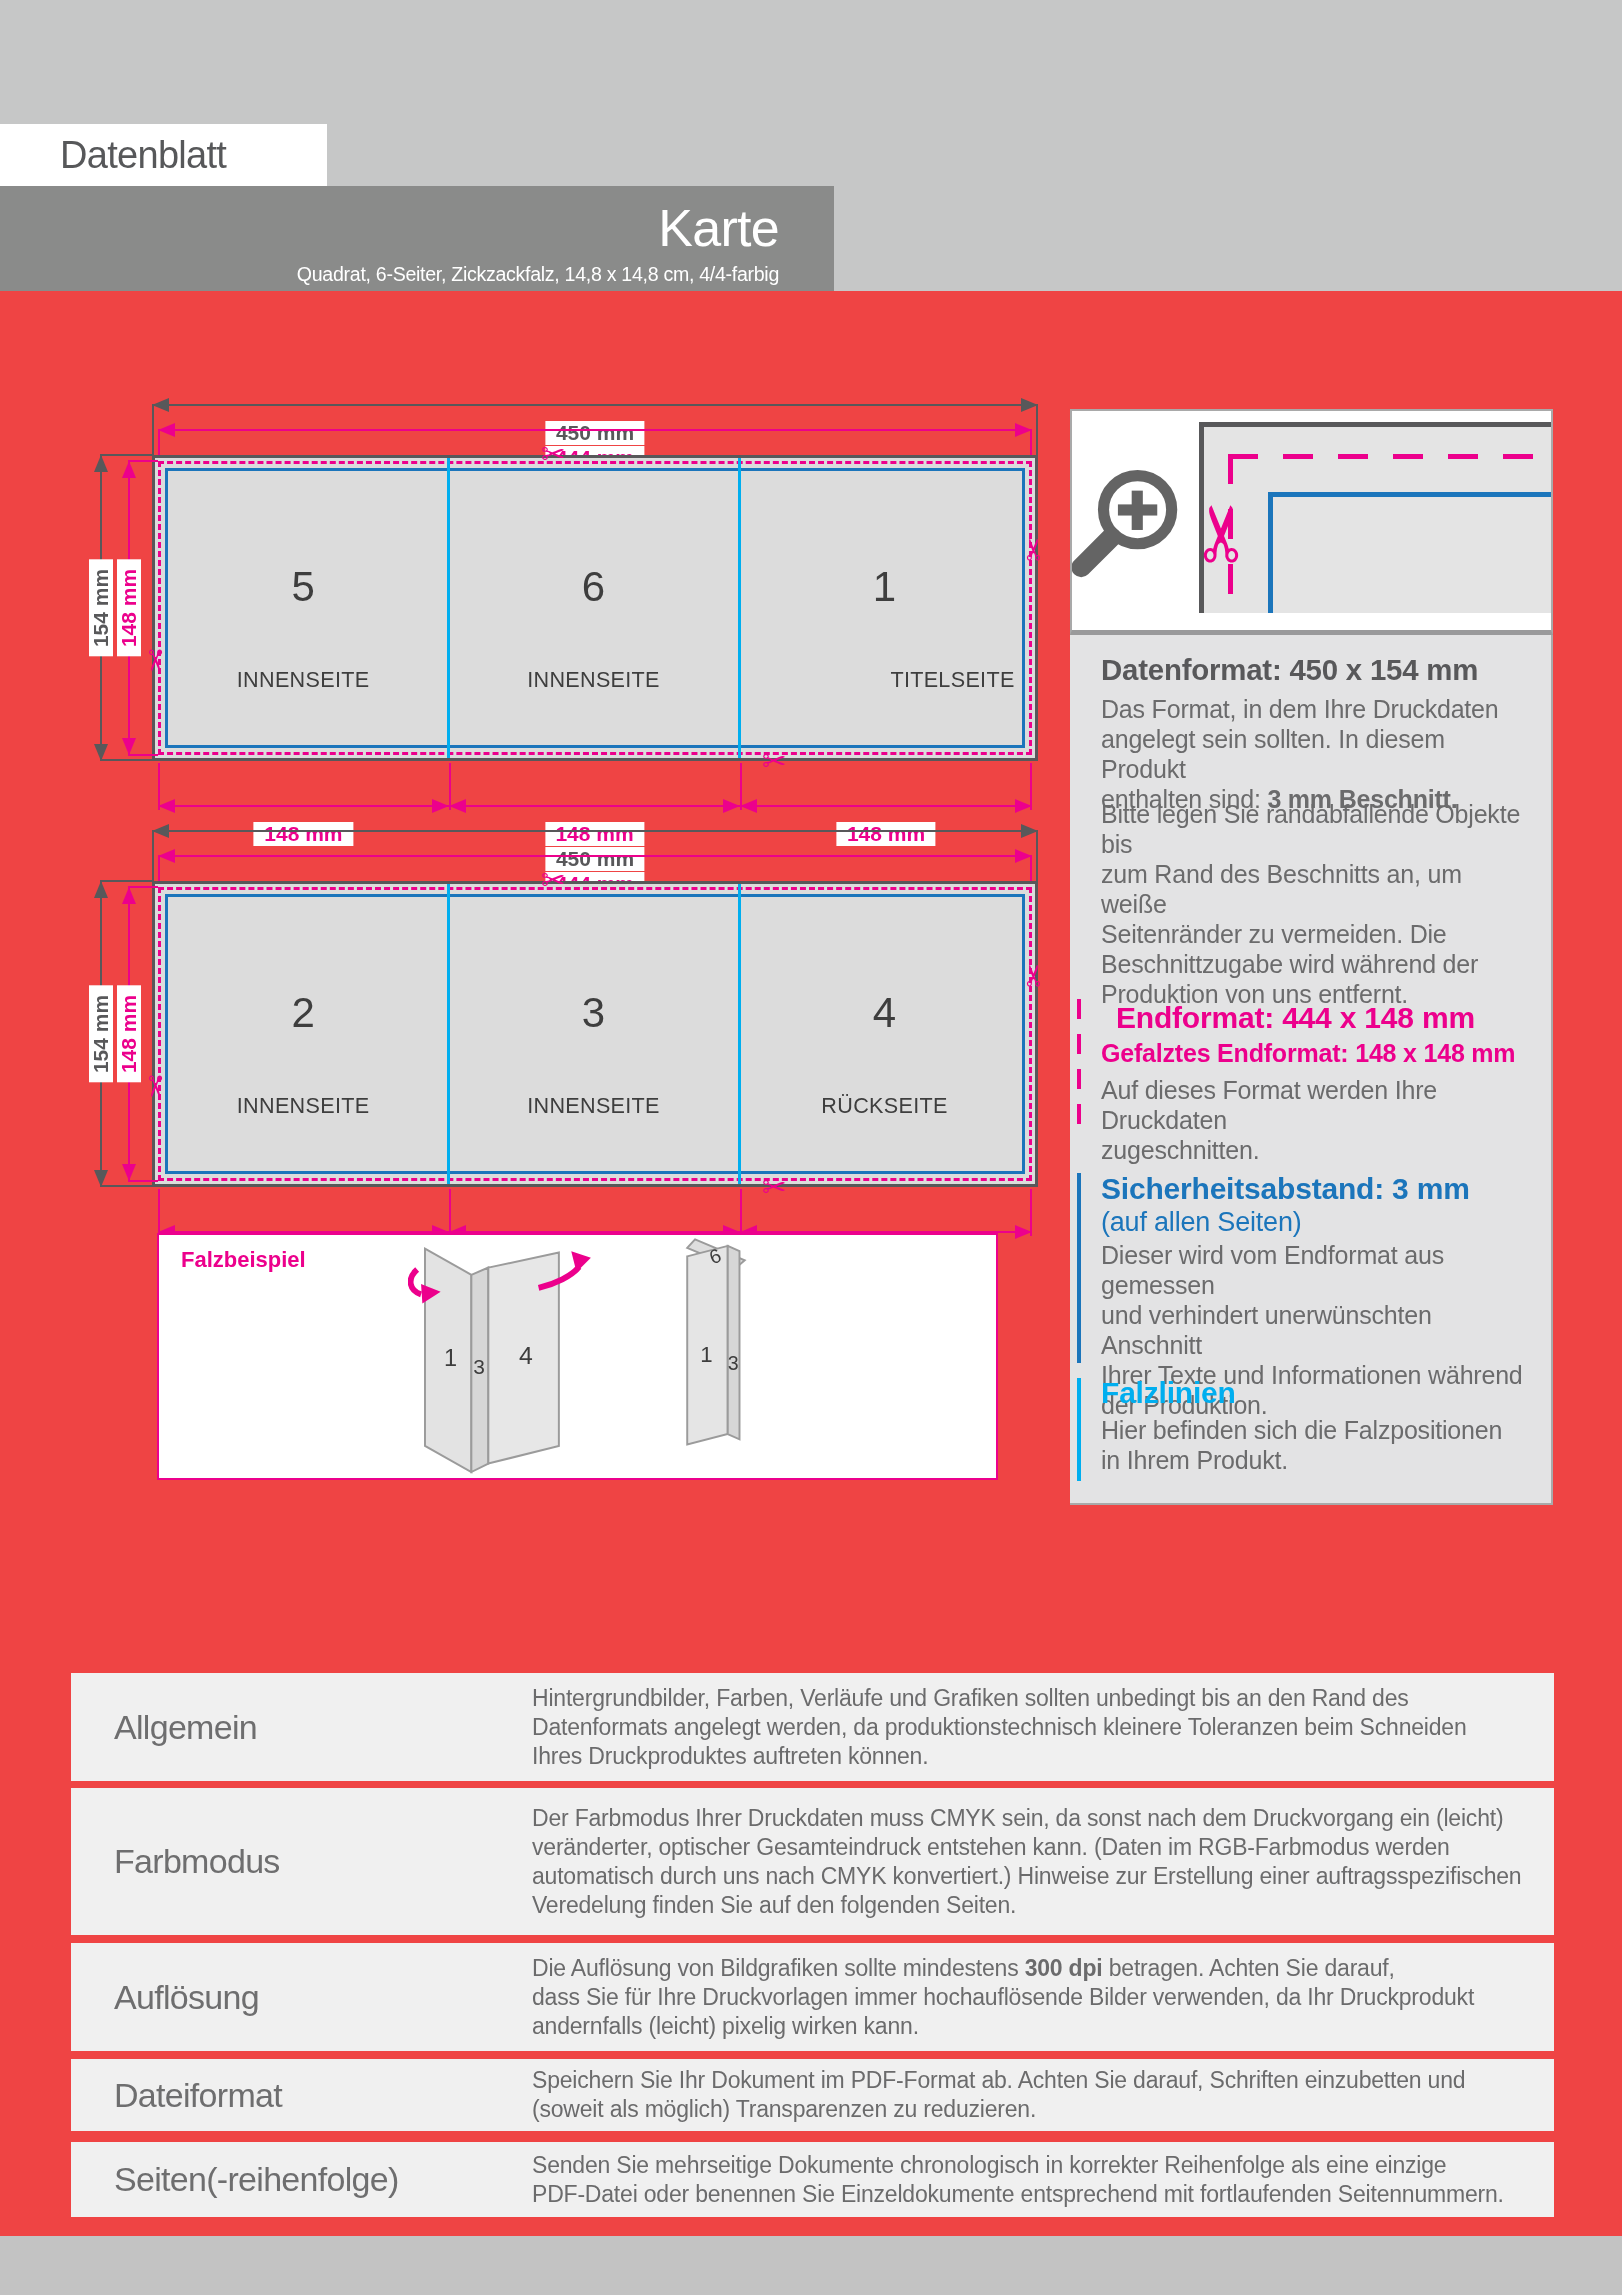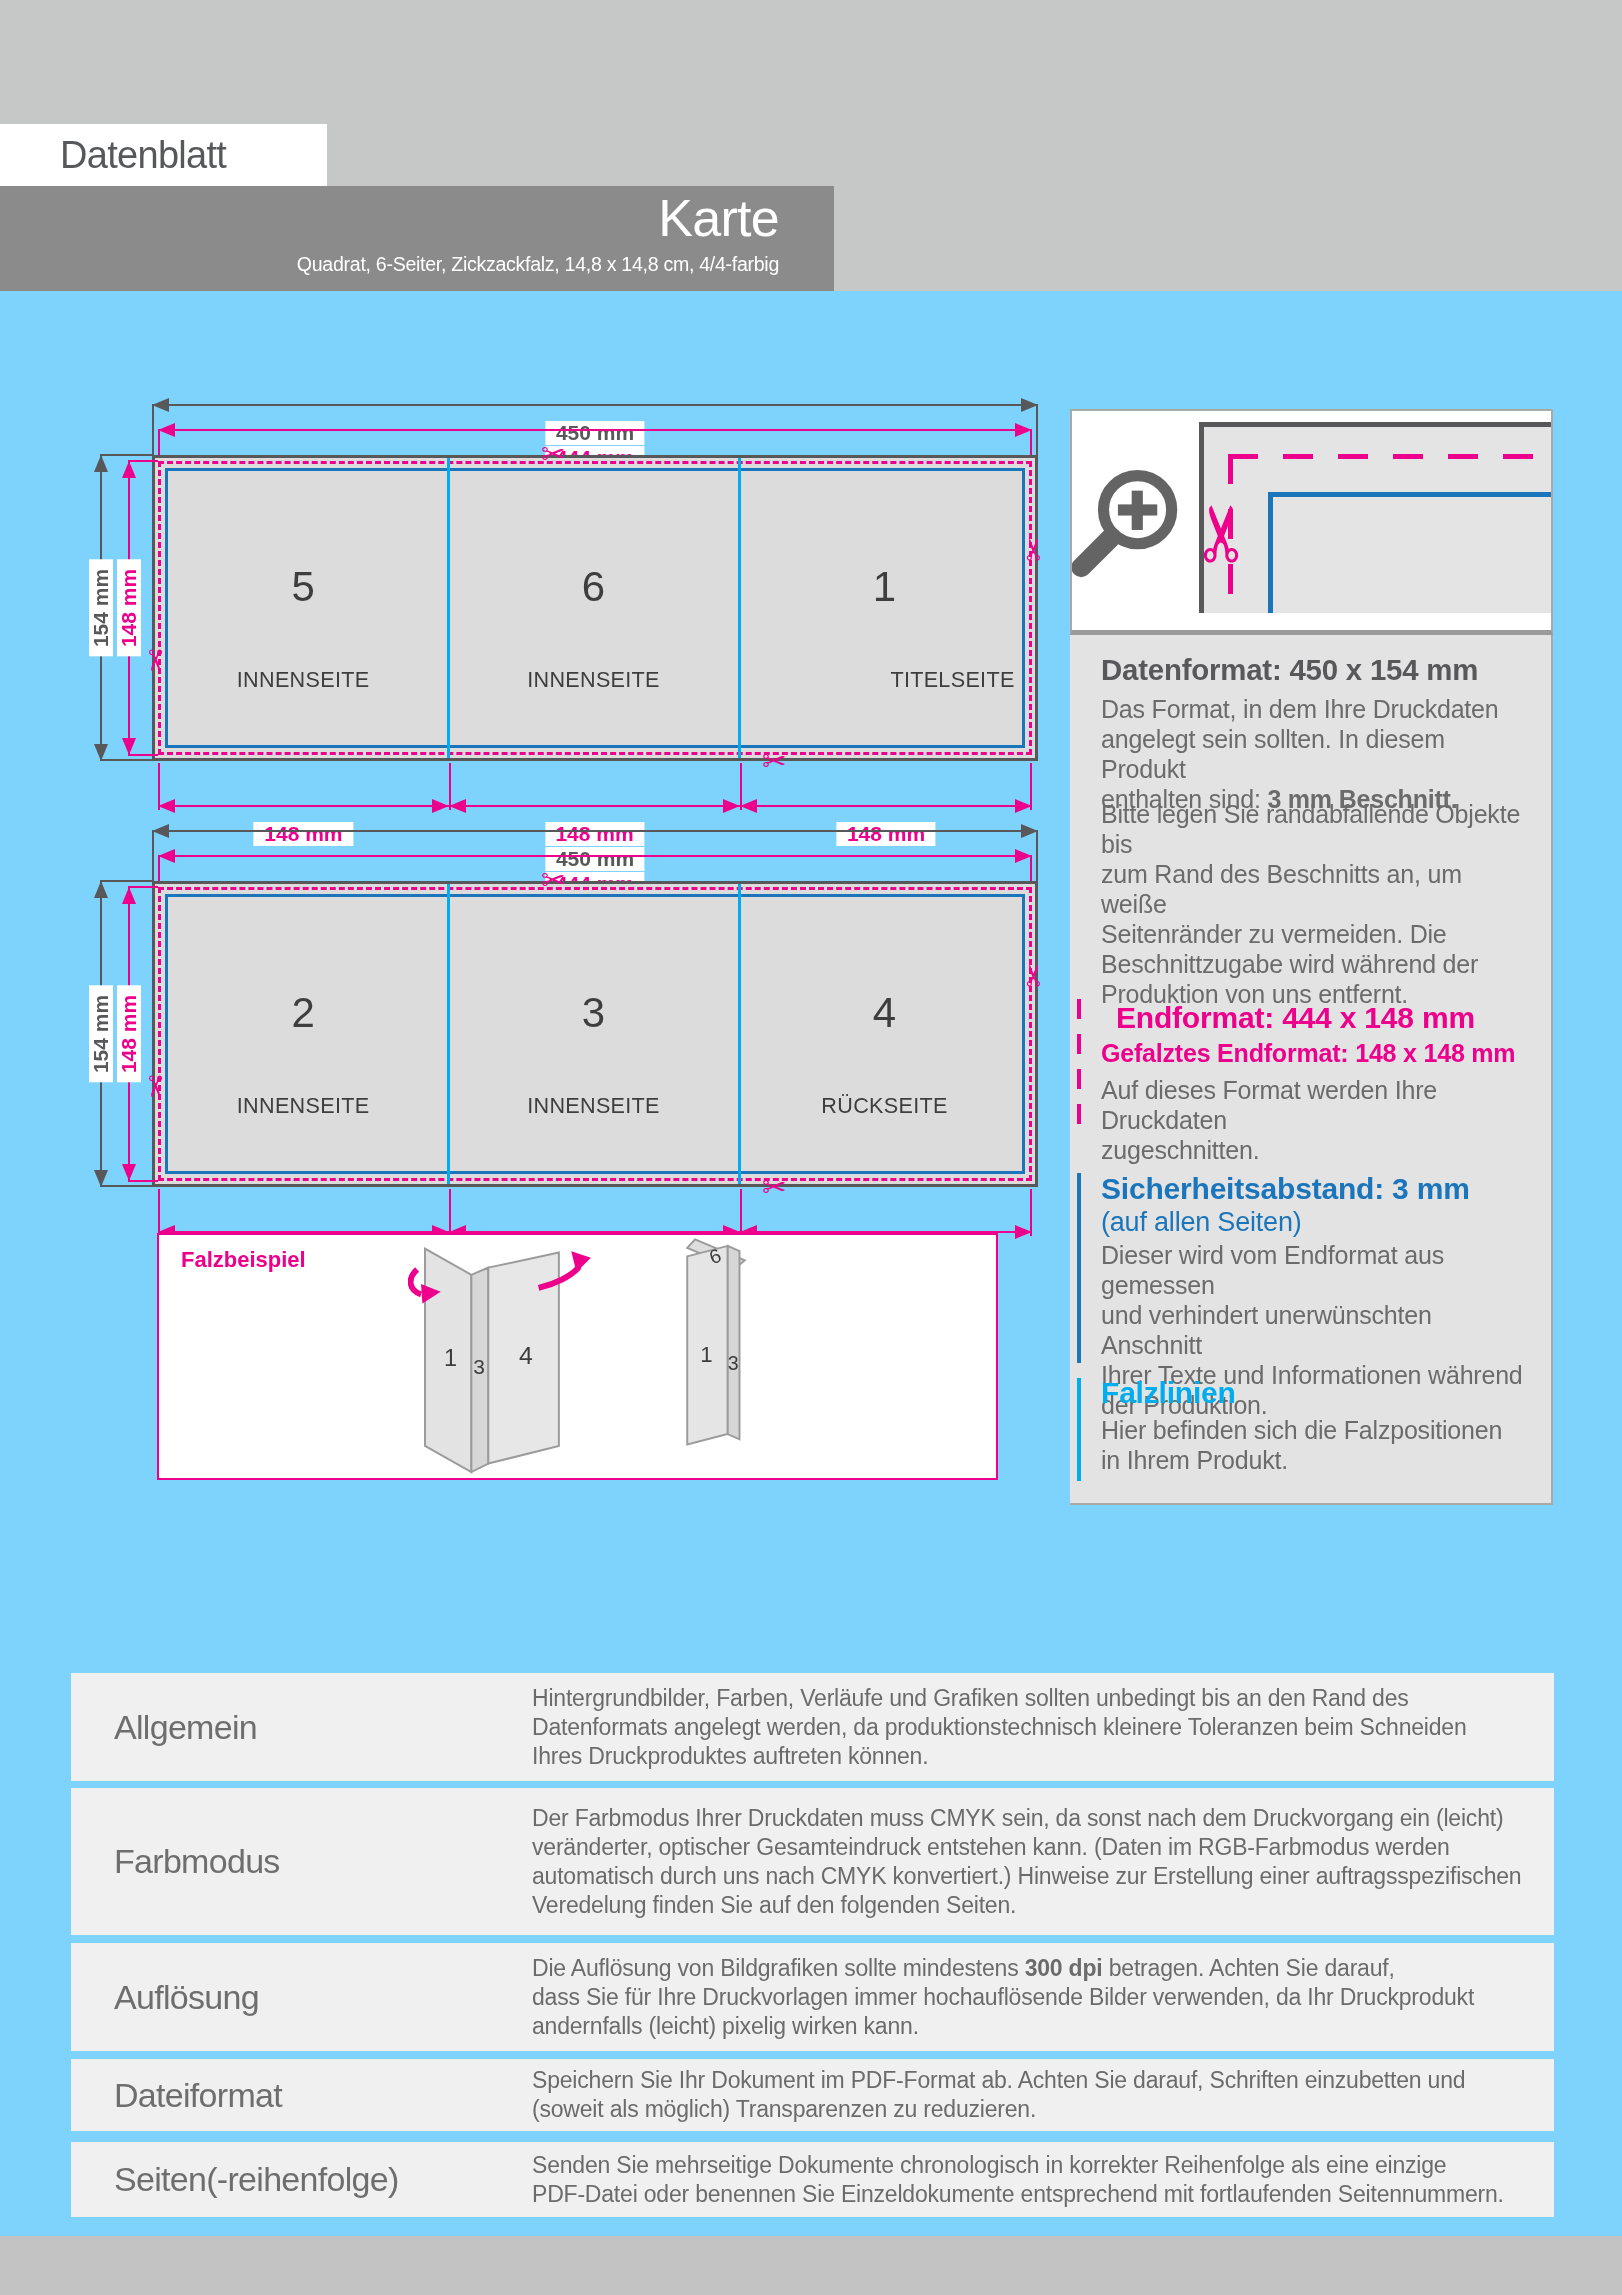--- a/index.html
+++ b/index.html
@@ -1,25 +1,25 @@
 <!DOCTYPE html>
 <html style="font-size:10.5px"><head>
 <meta charset="utf-8">
 <style>
   * { margin:0; padding:0; box-sizing:border-box; }
   html,body { background:#ffffff; }
   body { font-family:"Liberation Sans","DejaVu Sans",sans-serif; }
-  #page { position:relative; width:1623px; height:2295px; background:#7dd3fc; overflow:hidden; }
+  #page { position:relative; width:1623px; height:2295px; background:#ef4444; overflow:hidden; }
 
   
   .band-light { position:absolute; left:0; top:0; width:1623px; height:291px; background:#c6c7c7; }
   .datenblatt-box { position:absolute; left:0; top:124px; width:327px; height:62px; background:#ffffff; }
   .datenblatt-box span { display:block; padding-left:60px; line-height:62px; font-size:38px; color:#57585a; letter-spacing:-0.7px; }
   .product-banner { position:absolute; left:0; top:186px; width:834px; height:105px; background:#8a8b8a; text-align:right; padding-right:55px; color:#ffffff; }
-  .product-title { font-size:52px; font-weight:400; line-height:1; margin-top:6px; letter-spacing:-0.7px; }
+  .product-title { font-size:52px; font-weight:400; line-height:1; margin-top:16px; letter-spacing:-0.7px; }
   .product-subtitle { font-size:19.6px; font-weight:400; margin-top:9.2px; letter-spacing:-0.3px; }
 
   
   .diagram { position:absolute; left:152px; width:886px; height:452px; }
   .hdim { position:absolute; height:0; border-top:2.6px solid; }
   .hdim.g { color:#58585a; }
   .hdim.m { color:#ec008c; }
   .hdim::before { content:""; position:absolute; left:0; top:-8.5px; border-top:7.2px solid transparent; border-bottom:7.2px solid transparent; border-right:17px solid; }
   .hdim::after  { content:""; position:absolute; right:0; top:-8.5px; border-top:7.2px solid transparent; border-bottom:7.2px solid transparent; border-left:17px solid; }
   .dlabel { position:absolute; left:50%; top:-1.3px; transform:translate(-50%,-50%); background:#ffffff; padding:0 10.5px; white-space:nowrap; font-size:21px;margin-top:28px; }

